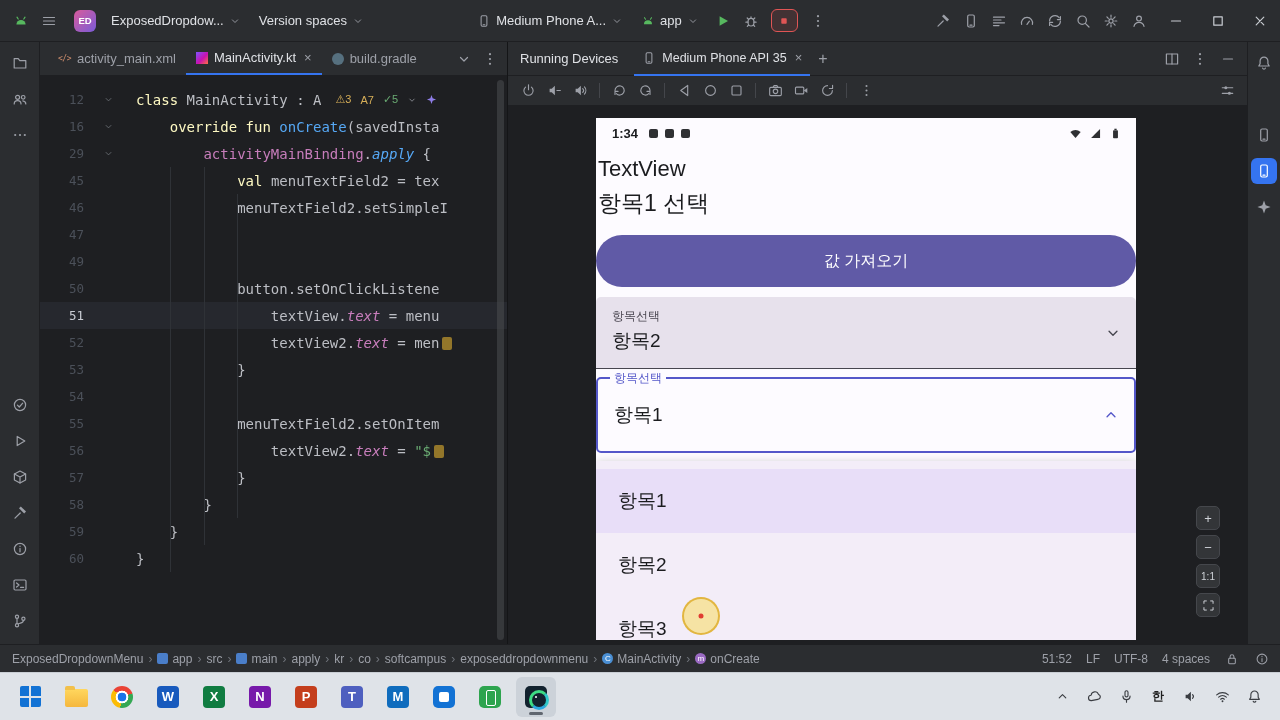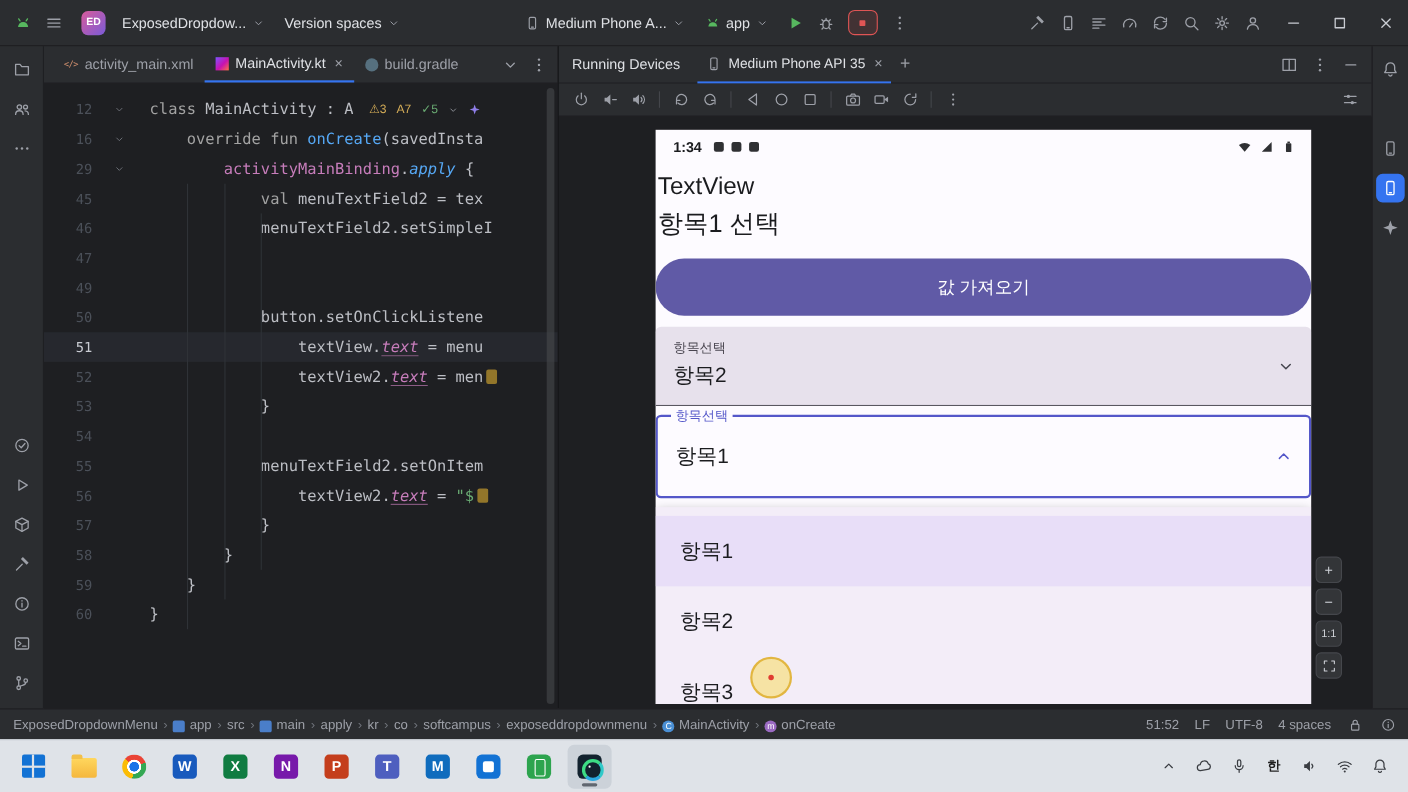--- a/index.html
+++ b/index.html
@@ -46,21 +46,21 @@
 .tab-extra{margin-left:auto;display:flex;align-items:center;padding-right:4px}
 .code{flex:1;position:relative;background:#1e1f22;overflow:hidden;font-family:"DejaVu Sans Mono","Liberation Mono",monospace}
 #code-rows{position:absolute;inset:0;padding-top:10px}
 .cl{display:flex;height:27px;align-items:center;font-size:14px}
 .cl.cur{background:#26282e}
 .gut{flex:0 0 56px;text-align:right;padding-right:12px;font-size:12.5px;color:#4b5059}
 .cl.cur .gut{color:#c8cbd2}
 .fold{flex:0 0 24px;display:flex;align-items:center;justify-content:center;color:#6f737a}
 .fold svg{width:11px;height:11px}
 .src{white-space:pre;overflow:hidden;padding-left:16px;color:#bcbec4}
-.tk-kw{color:#a3a3a3}
+.tk-kw{color:#fef9c3}
 .tk-pl{color:#bcbec4}
 .tk-fn{color:#56a8f5}
 .tk-ext{color:#56a8f5;font-style:italic}
 .tk-prop{color:#c77dbb;font-style:italic;text-decoration:underline;text-underline-offset:3px;text-decoration-color:#8d5d86}
 .tk-propu{color:#c77dbb;text-underline-offset:3px;text-decoration-color:#8d5d86}
 .tk-str{color:#6aab73}
 .emark{display:inline-block;width:10px;height:13px;background:#a8862c;border-radius:2px;margin-left:3px;vertical-align:-2px;opacity:.85}
 .badges{display:inline-flex;gap:9px;margin-left:14px;font-size:11px;align-items:center;font-family:"Liberation Sans",sans-serif}
 .bdg-warn{color:#d6ae58}
 .bdg-ok{color:#6aab73}
@@ -83,21 +83,21 @@
 .dev-toolbar{height:30px;flex:0 0 30px;background:#2b2d30;border-bottom:1px solid #1e1f22;display:flex;align-items:center;padding:0 8px}
 .dev-toolbar .ic{width:24px;height:24px}
 .dev-toolbar .ic svg{width:15px;height:15px}
 .tdiv{width:1px;height:15px;background:#44464b;margin:0 5px}
 .dev-view{flex:1;position:relative;background:#1e1f22;overflow:hidden}
 .zoomctl{position:absolute;right:27px;top:400px;display:grid;gap:5px}
 .zbtn{width:24px;height:24px;background:#333538;border:1px solid #45474c;border-radius:5px;color:#cfd2d8;font-size:13px;display:grid;place-items:center;font-family:inherit;padding:0}
 .zbtn.ratio{font-size:10px}
 .zbtn svg{width:13px;height:13px}
 
-.phone{position:absolute;left:88px;top:12px;width:596px;bottom:4px;background:#fdfbff;overflow:hidden}
+.phone{position:absolute;left:88px;top:12px;width:540px;bottom:4px;background:#fdfbff;overflow:hidden}
 .a-status{height:30px;display:flex;align-items:center;padding:0 14px 0 16px;gap:7px}
 .a-time{font-size:13px;font-weight:700;color:#1b1c1f;margin-right:4px}
 .a-noti{width:9px;height:9px;border-radius:2px;background:#2f3033}
 .a-sic{width:13px;height:13px;color:#2f3033;display:inline-flex}
 .a-sic svg{width:13px;height:13px}
 .a-title{font-size:22px;color:#1b1c1f;margin:8px 0 0 2px}
 .a-sub{font-size:23px;color:#1b1c1f;margin:6px 0 0 2px}
 .a-btn{display:block;width:100%;height:52px;margin-top:16px;border:none;border-radius:26px;background:var(--a-primary);color:#fff;font-size:16px;font-family:inherit}
 .a-field1{position:relative;margin-top:10px;height:72px;background:#e7e1ec;border-radius:5px 5px 0 0;border-bottom:1px solid #47464f;padding:11px 16px 0}
 .f-label{font-size:12px;color:#49454f}
@@ -109,21 +109,21 @@
 .f2-value{font-size:19px;color:#1b1c1f}
 .a-field2 .f-caret{color:var(--a-focus)}
 .a-menu{margin-top:8px;background:#f3edf8;padding:8px 0;box-shadow:0 3px 10px rgba(0,0,0,.28);min-height:240px}
 .a-item{height:64px;display:flex;align-items:center;padding:0 22px;font-size:19px;color:#1b1c1f}
 .a-item.sel{background:#e8def8}
 .tap{position:absolute;left:86px;top:479px;width:38px;height:38px;border-radius:50%;background:rgba(250,218,80,.5);border:2px solid rgba(222,174,46,.85)}
 .tap::after{content:"";position:absolute;left:50%;top:50%;transform:translate(-50%,-50%);width:5px;height:5px;border-radius:50%;background:#e03c31}
 
 .statusbar{height:28px;flex:0 0 28px;background:#2b2d30;border-top:1px solid #1e1f22;display:flex;align-items:center;padding:0 10px 0 12px;font-size:12px;color:#9da0a8}
 .crumbs{display:flex;align-items:center;gap:5px;overflow:hidden;white-space:nowrap}
-.bc{display:inline-flex;align-items:flex-end;gap:4px}
+.bc{display:inline-flex;align-items:center;gap:4px}
 .bc-sep{color:#6f737a}
 .bc-ic{width:11px;height:11px;border-radius:2px;display:inline-grid;place-items:center;font-size:8px;color:#fff}
 .bc-ic.module{background:#4a7ec9}
 .bc-ic.class{border-radius:50%;background:#4a8fd4}
 .bc-ic.method{border-radius:50%;background:#9a6ac2}
 .sb-right{margin-left:auto;display:flex;align-items:center;gap:14px;white-space:nowrap}
 .sb-right .ic{width:16px;height:16px}
 .sb-right .ic svg{width:14px;height:14px}
 
 .taskbar{height:48px;flex:0 0 48px;background:#dfe3e8;border-top:1px solid #c9ced4;display:flex;align-items:center;padding:0 10px}

